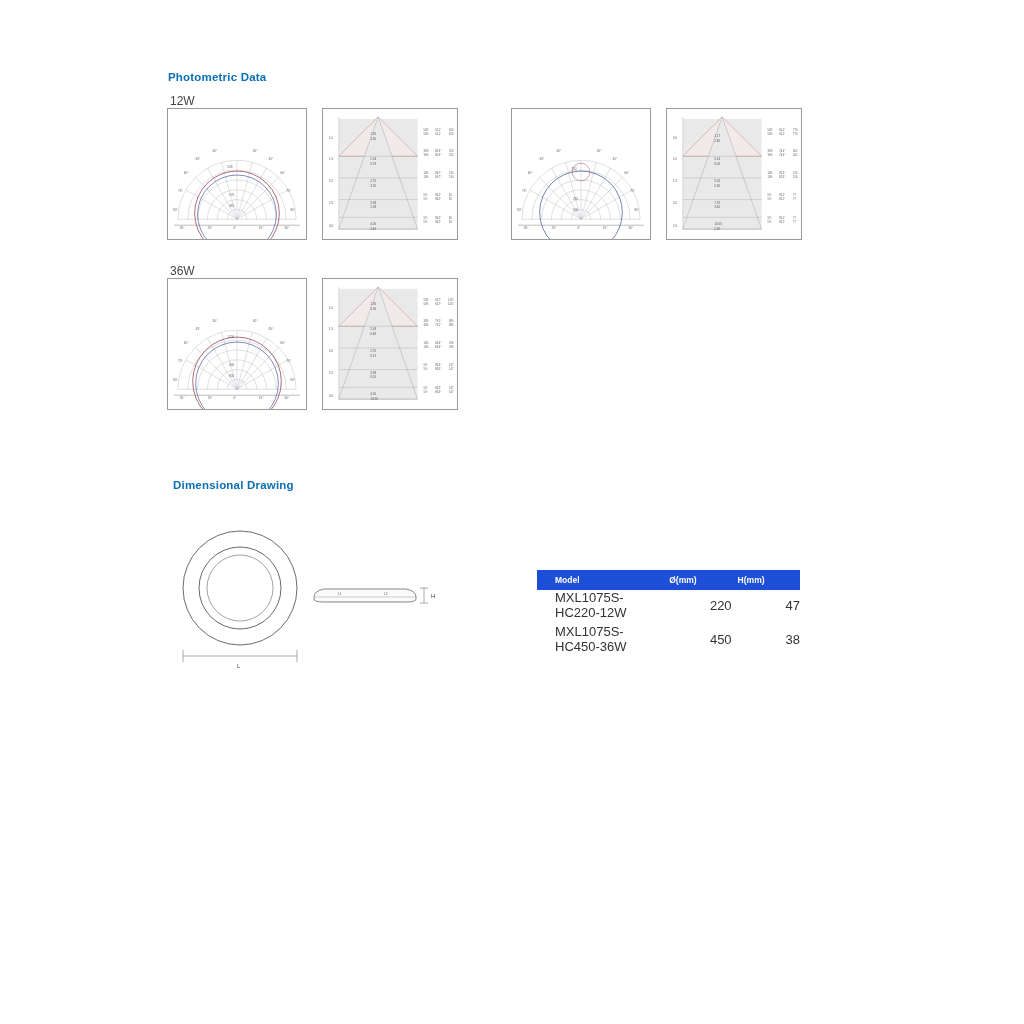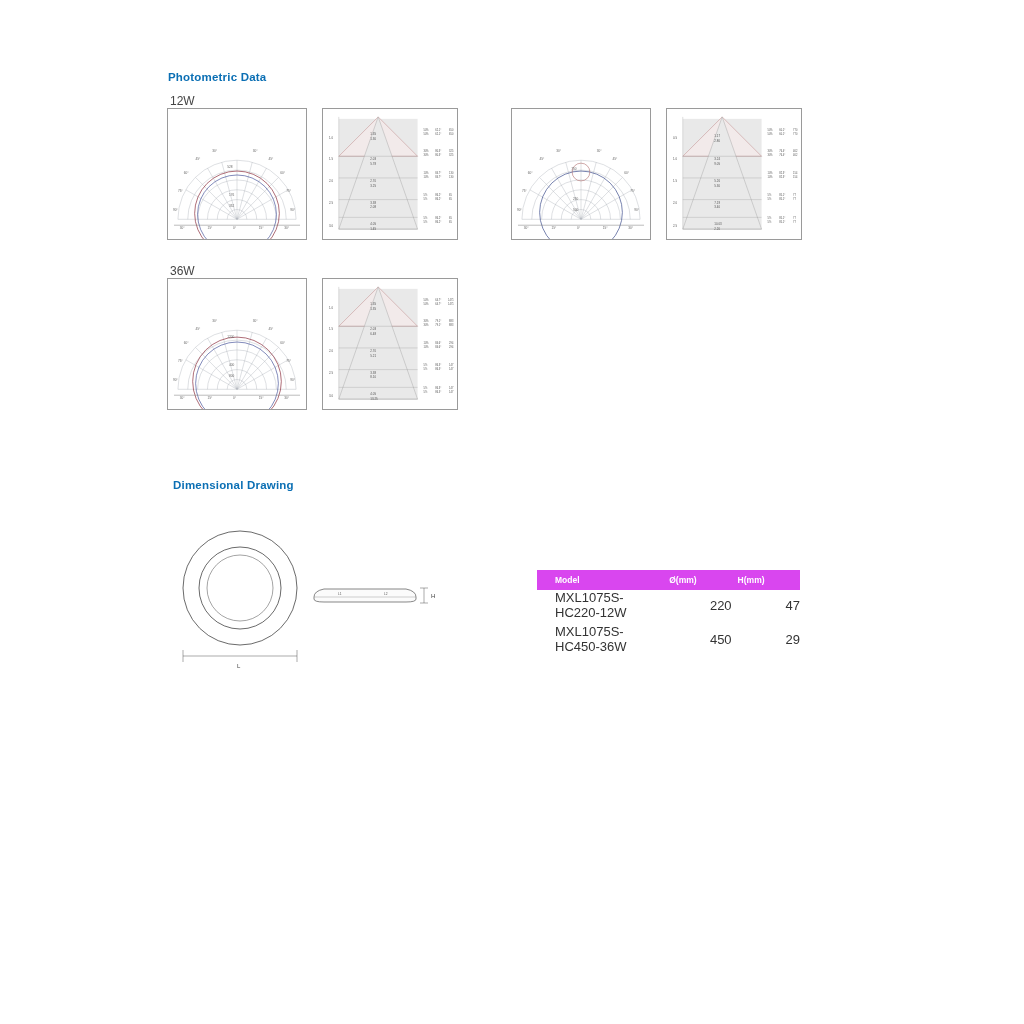--- a/index.html
+++ b/index.html
@@ -78,21 +78,21 @@
   
   #dim-table {
     position: absolute;
     left: 537px;
     top: 554px;
     width: 263px;
     border-collapse: collapse;
     font-size: 8.5px;
   }
   #dim-table th {
-    background: #d946ef;
+    background: #1d4ed8;
     color: #ffffff;
     font-size: 8.5px;
     font-weight: bold;
     text-align: left;
     padding: 5px 0 5px 18px;
     height: 9px;
   }
   #dim-table th.c2, #dim-table th.c3 { padding-left: 6px; }
   #dim-table td {
     padding: 0 0 4px 18px;
@@ -489,18 +489,18 @@
     </thead>
     <tbody>
       <tr>
         <td class="c1">MXL1075S-HC220-12W</td>
         <td class="c2">220</td>
         <td class="c3">47</td>
       </tr>
       <tr>
         <td class="c1">MXL1075S-HC450-36W</td>
         <td class="c2">450</td>
-        <td class="c3">29</td>
+        <td class="c3">38</td>
       </tr>
     </tbody>
   </table>
 
 </div>
 
 </body></html>

